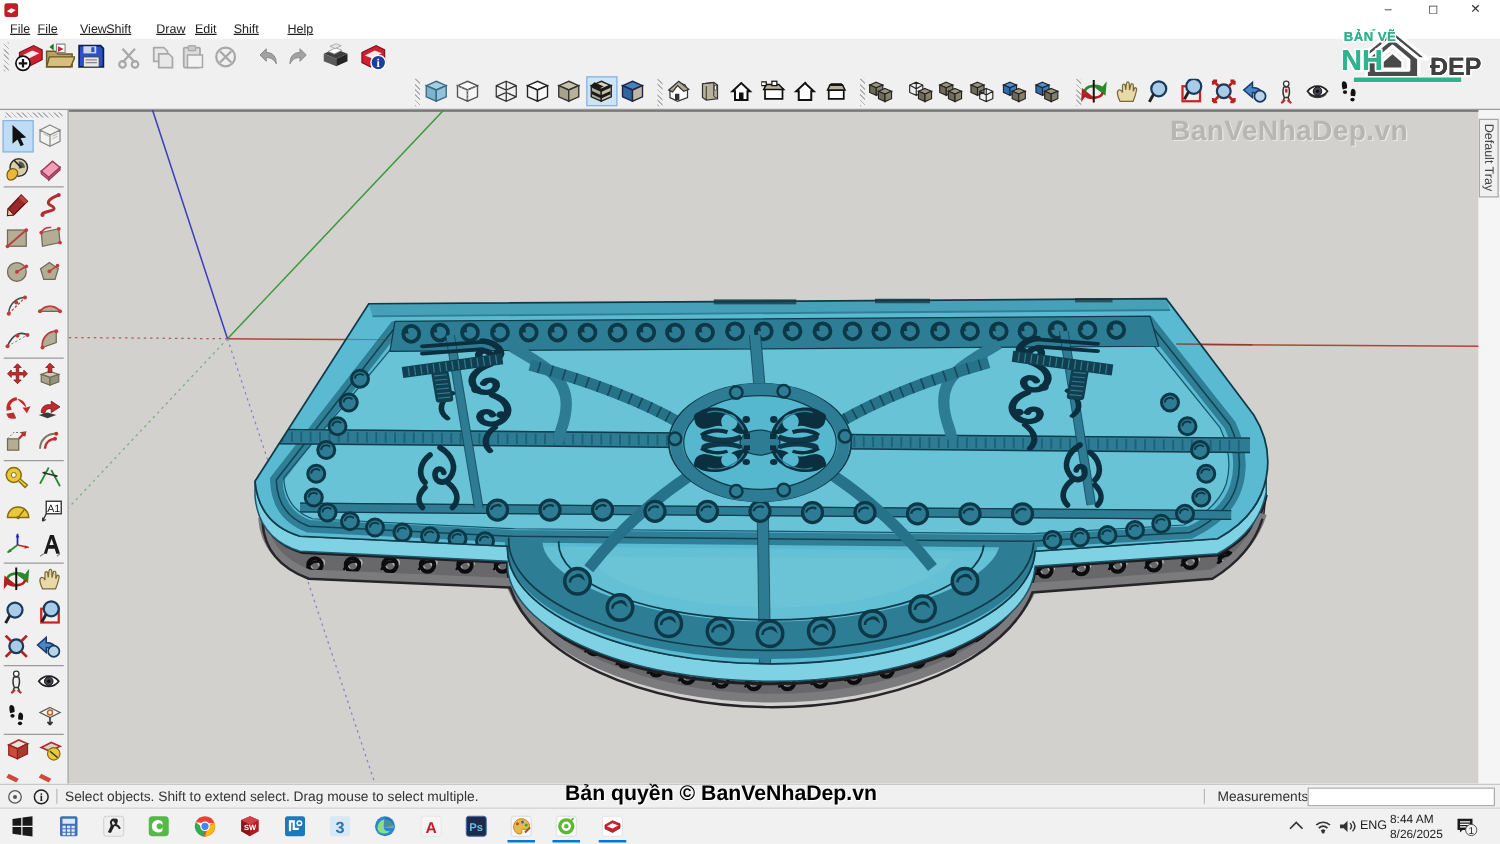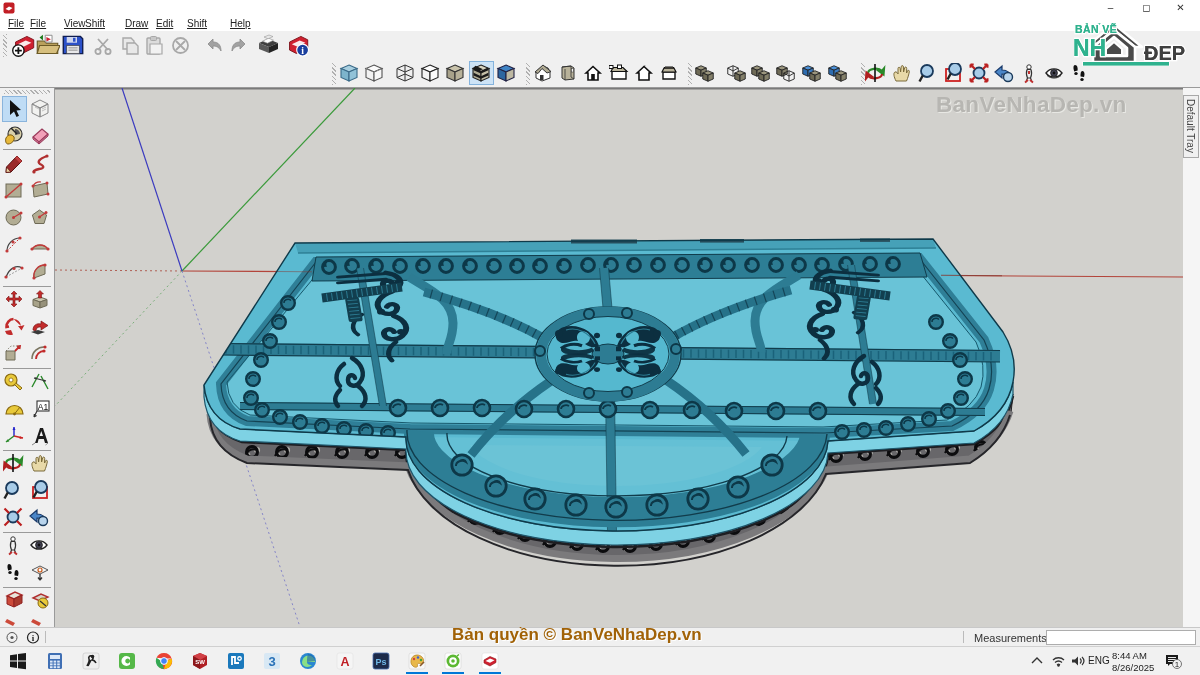--- a/index.html
+++ b/index.html
@@ -16,21 +16,21 @@
   .viewport { position:absolute; left:55px; top:88px; width:1128px; height:539px; }
   .tray { position:absolute; left:1183px; top:88px; width:17px; height:539px; background:#f5f5f5; }
   .traytab { position:absolute; left:0px; top:7px; width:16px; height:63px; background:#f0f0f0; border:1px solid #a8a8a8; }
   .traytab div { position:absolute; left:1px; top:3px; writing-mode:vertical-rl; font-size:10px; color:#444; white-space:nowrap; }
   .statusbar { position:absolute; left:0; top:627px; width:1200px; height:19px; background:#f0f0f0; border-top:1px solid #c8c8c8;}
   .taskbar { position:absolute; left:0; top:646px; width:1200px; height:29px; background:#f1f1f1; border-top:1px solid #d0d0d0; }
   .sep1 { position:absolute; top:34px; width:1px; height:22px; background:#b5b5b5; }
   .sep2 { position:absolute; top:63px; width:1px; height:22px; background:#b5b5b5; }
   .handle { position:absolute; width:4px; background-image:repeating-linear-gradient(45deg,#b0b0b0 0 1px,transparent 1px 3px); }
   .wm-top { position:absolute; left:936px; top:92px; font-size:22.5px; font-weight:bold; color:#b7b6b2; text-shadow:1px 1px 0 #e8e8e4; letter-spacing:0.3px;}
-  .wm-bot { position:absolute; left:452px; top:625px; font-size:17px; font-weight:bold; color:#a16207; text-shadow:1px 1px 0 #ffffff; }
+  .wm-bot { position:absolute; left:452px; top:625px; font-size:17px; font-weight:bold; color:#000000; text-shadow:1px 1px 0 #ffffff; }
   .statustext { position:absolute; left:52px; top:3.5px; font-size:11px; color:#333; }
   .meas { position:absolute; left:974px; top:3.5px; font-size:11px; color:#333; }
   .measbox { position:absolute; left:1046px; top:2px; width:150px; height:15px; background:#fff; border:1px solid #adadad; }
 </style>
 </head>
 <body>
   <div class="titlebar">
     <svg style="position:absolute;left:3px;top:2px" width="12" height="12" viewBox="0 0 12 12">
       <rect x="0.5" y="0.5" width="11" height="11" rx="2" fill="#c21e25"></rect>
       <path d="M2.5 7 L6 4.5 L9.5 6 L6 8.5 Z" fill="#fff"></path>
@@ -674,20 +674,21 @@
     </div>
   </div>
   <div class="statusbar">
     <svg style="position:absolute;left:6px;top:3px" width="36" height="13" viewBox="0 0 36 13">
       <circle cx="6" cy="6.5" r="5" fill="none" stroke="#555" stroke-width="1"></circle>
       <circle cx="6" cy="6.5" r="1.6" fill="#555"></circle>
       <circle cx="27" cy="6.5" r="5.5" fill="none" stroke="#222" stroke-width="1.2"></circle>
       <text x="27" y="9.5" font-size="9" font-weight="bold" text-anchor="middle" fill="#222" font-family="Liberation Serif">i</text>
     </svg>
     <div style="position:absolute;left:45px;top:3px;width:1px;height:12px;background:#bbb"></div>
+    <div class="statustext">Select objects. Shift to extend select. Drag mouse to select multiple.</div>
     <div style="position:absolute;left:963px;top:3px;width:1px;height:12px;background:#bbb"></div>
     <div class="meas">Measurements</div>
     <div class="measbox"></div>
   </div>
   <div class="wm-bot">Bản quyền © BanVeNhaDep.vn</div>
   <div class="taskbar"></div>
 <div id="tb1icons">
     <svg style="position:absolute;left:11px;top:33px" width="25" height="25" viewBox="0 0 22 22">
       <path d="M4,8 L14,3 L20,6 L20,13 L10,18 L4,15 Z" fill="#cf2030" stroke="#7a1118" stroke-width="0.8"></path>
       <path d="M6,10 L13,6.5 L18,8.5 L11,12 Z" fill="#fff" opacity="0.9"></path>

